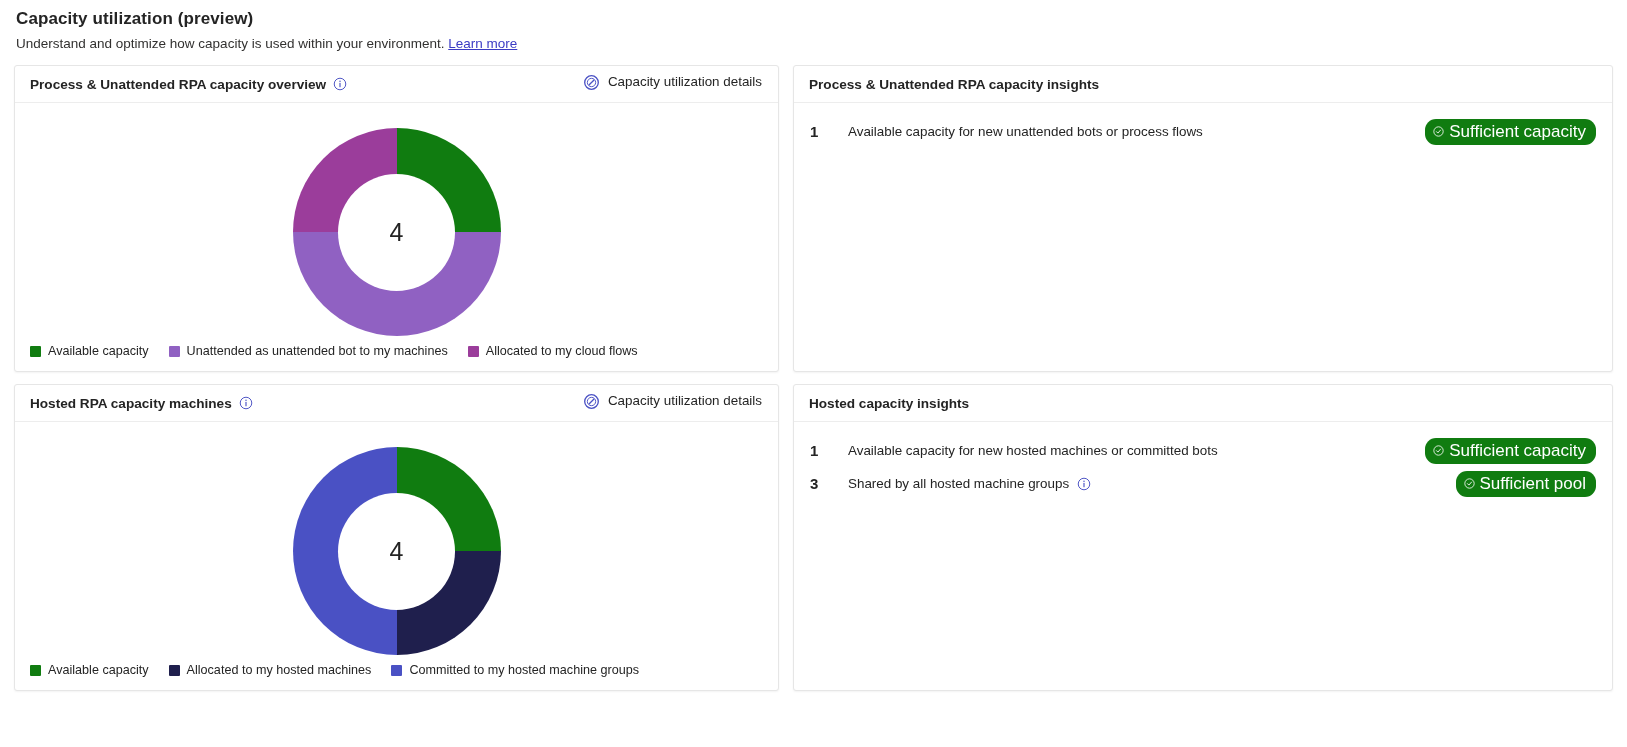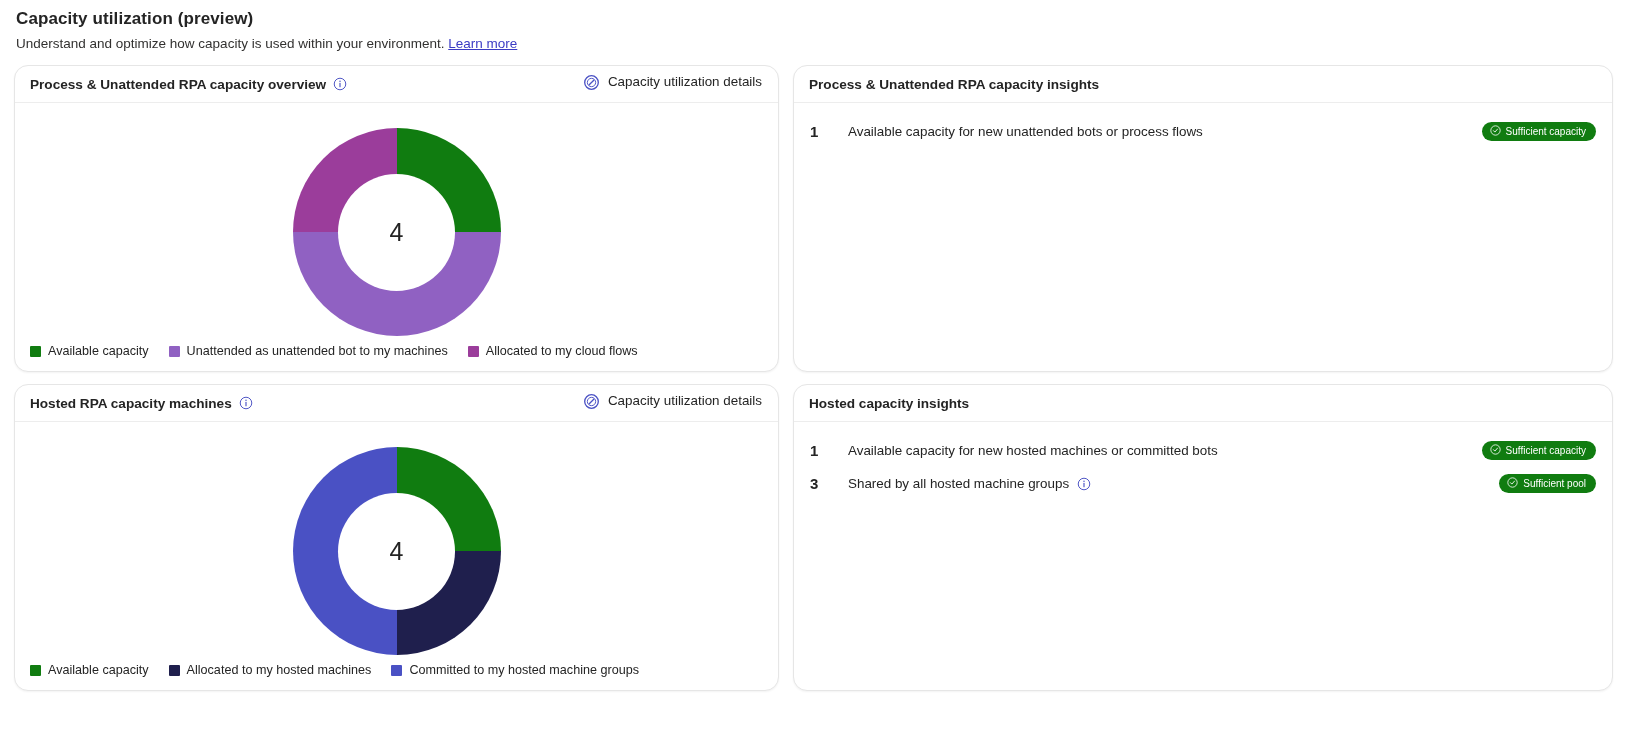--- a/index.html
+++ b/index.html
@@ -36,21 +36,21 @@
     display: grid;
     grid-template-columns: 765px 1fr;
     column-gap: 14px;
     row-gap: 12px;
     margin-top: 14px;
   }
 
   .card {
     background: #ffffff;
     border: 1px solid #e6e6e6;
-    border-radius: 14px;
+    border-radius: 3px;
     box-shadow: 0 1px 2px rgba(0,0,0,.05);
     height: 307px;
     display: flex;
     flex-direction: column;
     overflow: hidden;
   }
 
   .card-head {
     height: 37px;
     flex: 0 0 37px;
@@ -174,21 +174,21 @@
 
   .badge {
     margin-left: auto;
     display: inline-flex;
     align-items: center;
     gap: 5px;
     background: #107c10;
     color: #ffffff;
     border-radius: 11px;
     padding: 3px 10px 3px 8px;
-    font-size: 10px;
+    font-size: 17px;
     white-space: nowrap;
     text-align: center;
   }
 </style>
 </head>
 <body>
 
 <div class="page">
 
   <div class="page-title">Capacity utilization (preview)</div>

